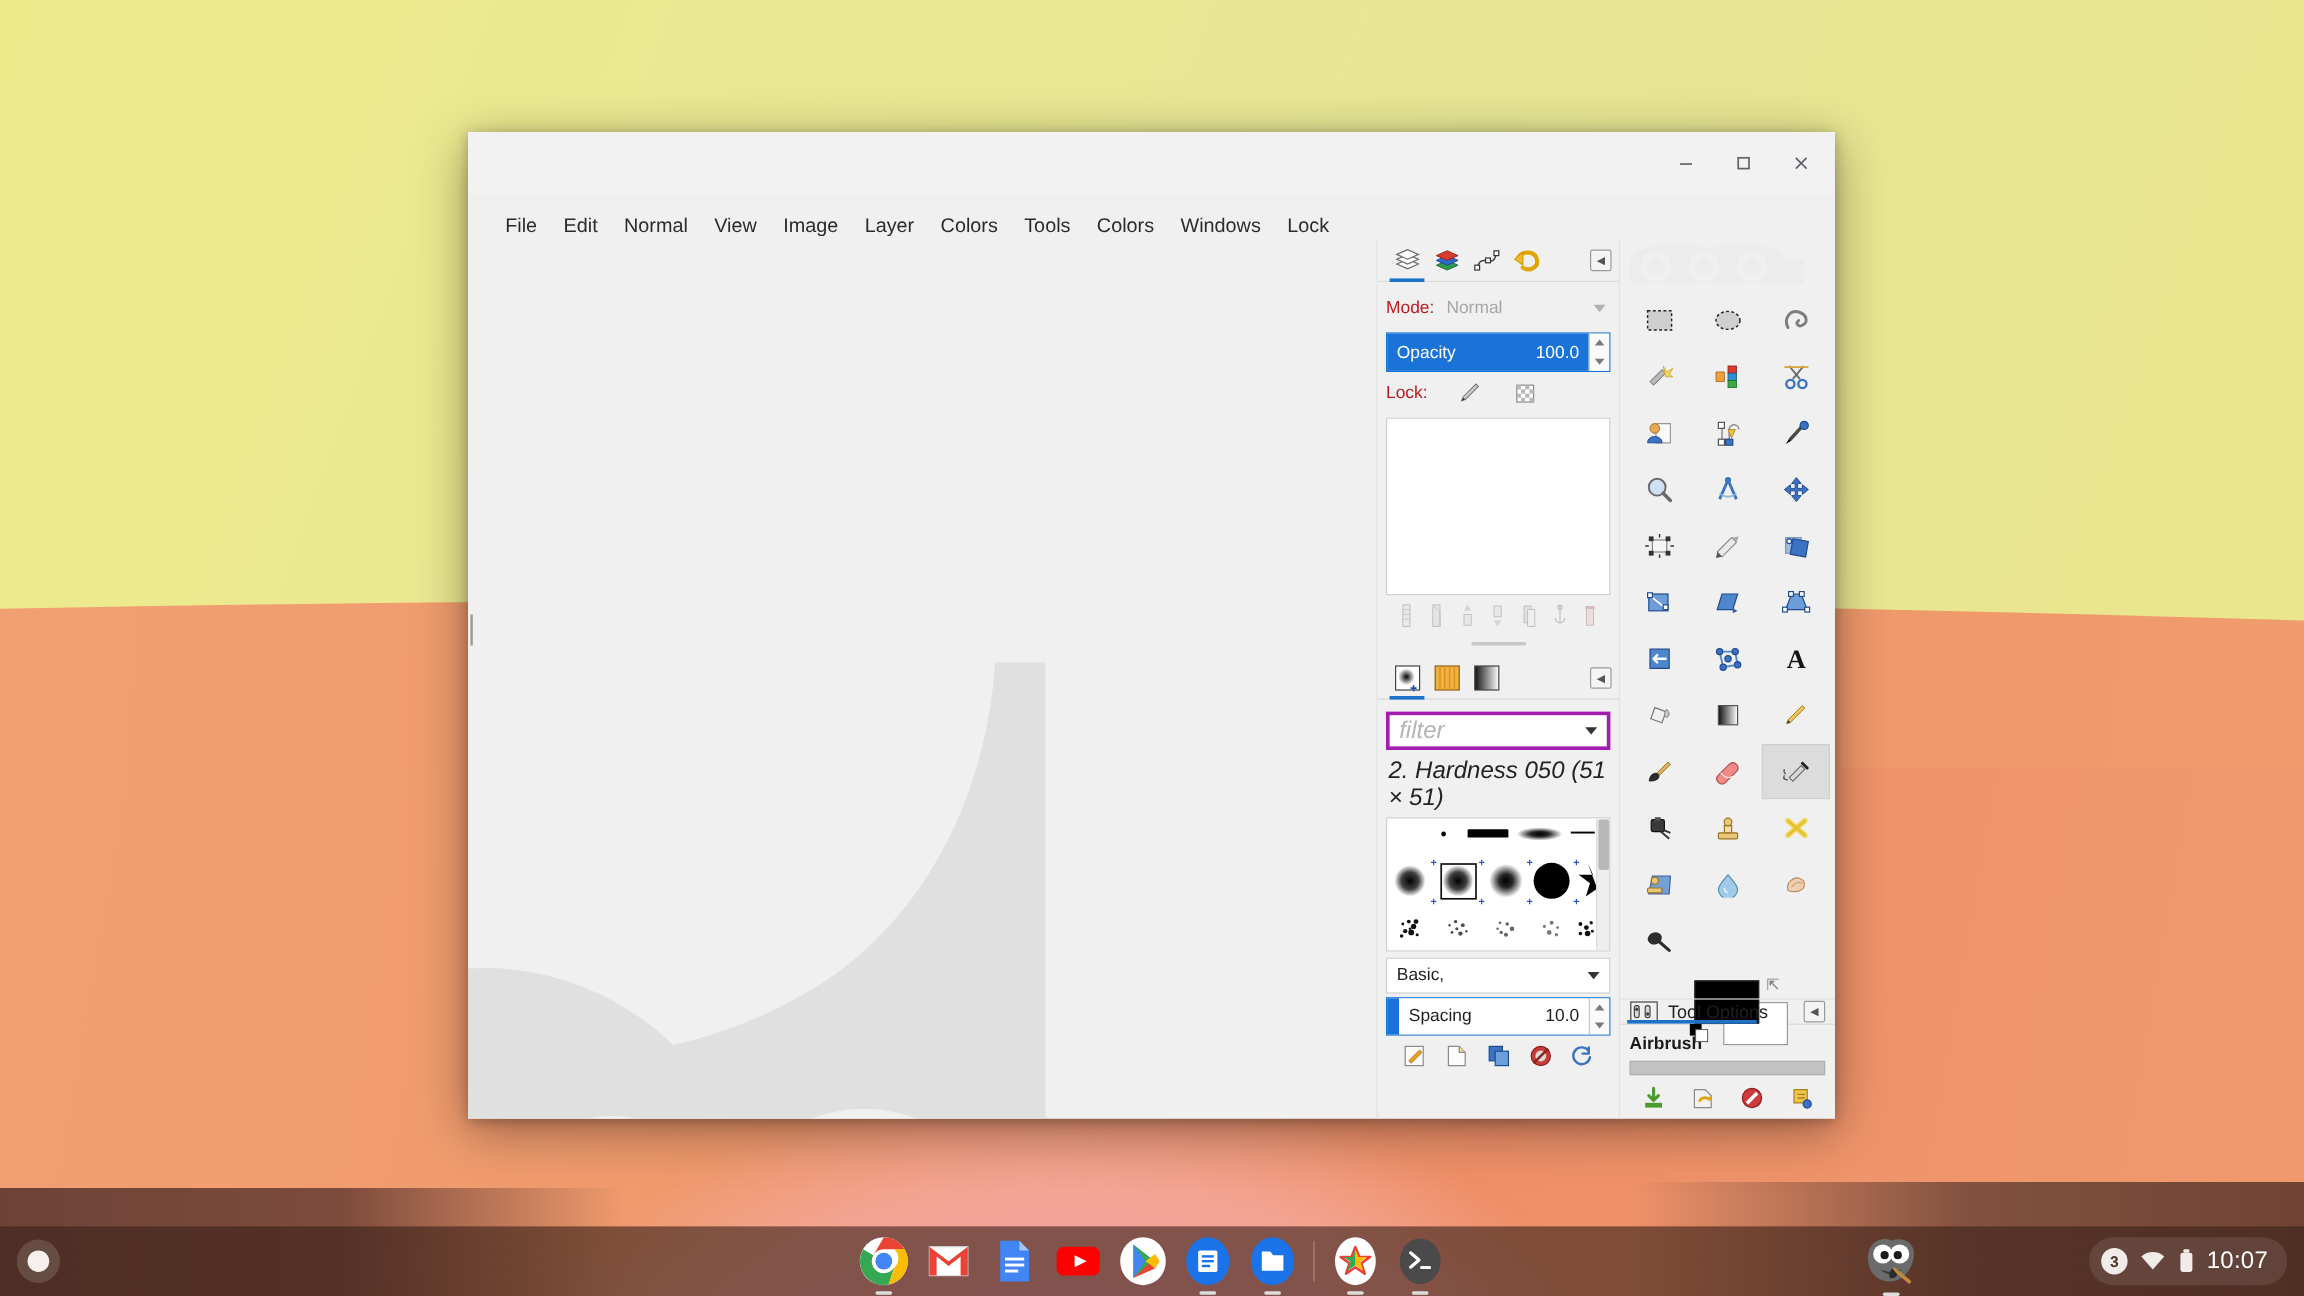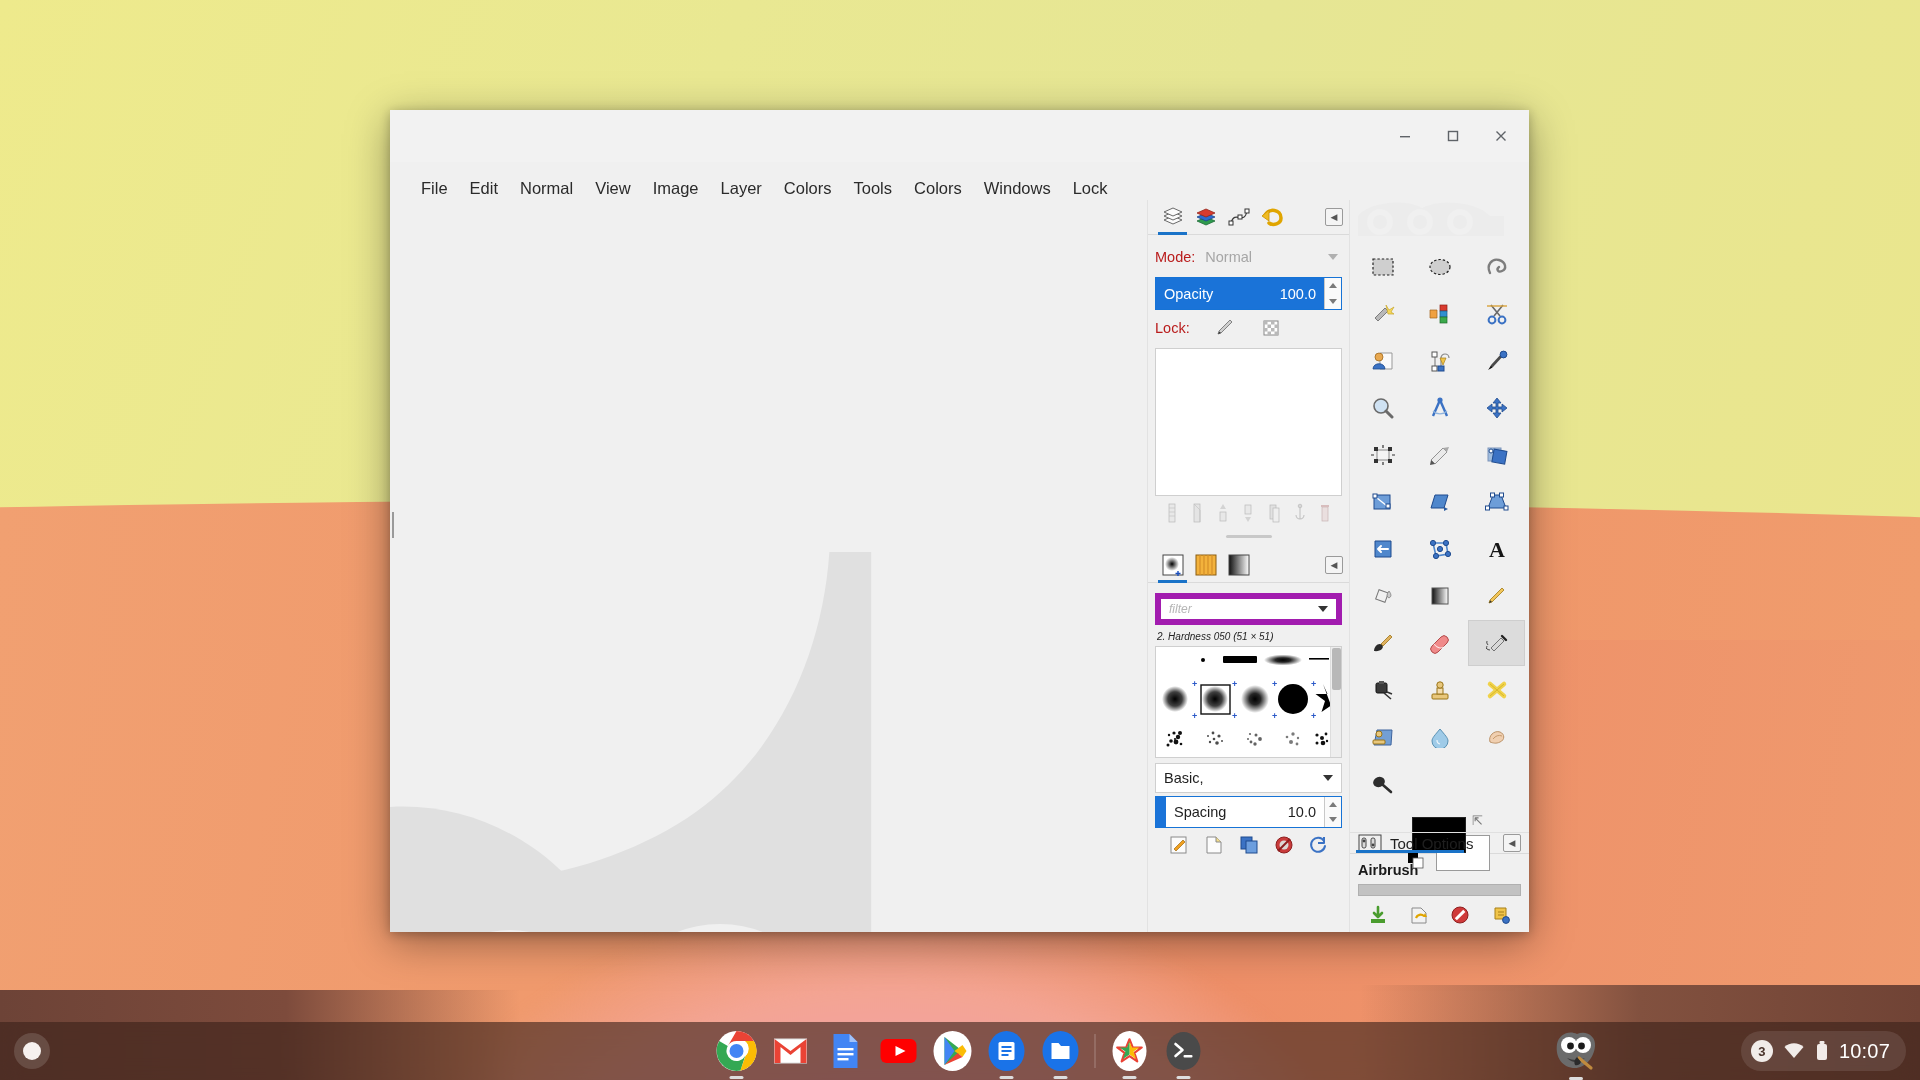--- a/index.html
+++ b/index.html
@@ -135,25 +135,25 @@
   .layer-icons-row {
     display:flex; justify-content:space-around; align-items:center;
     height:34px; padding:0 4px;
   }
   .mini-icon { width:14px; height:22px; opacity:.55; }
   .dock-grip { height:12px; display:flex; align-items:center; justify-content:center; }
   .dock-grip span { width:46px; height:3px; background:#c8c8c8; border-radius:2px; }
 
   
   .filter-box {
-    height:32px; background:#fff; border:6px solid #a21caf; display:flex; align-items:center;
-    justify-content:space-between; padding:0 8px; color:#b5b5b5; font-size:12px; font-style:italic;
+    height:32px; background:#fff; border:3px solid #a21caf; display:flex; align-items:center;
+    justify-content:space-between; padding:0 8px; color:#b5b5b5; font-size:20px; font-style:italic;
     margin-top:4px;
   }
-  .brush-caption { font-size:10px; font-style:italic; color:#232323; padding:6px 2px 4px 2px; }
+  .brush-caption { font-size:20px; font-style:italic; color:#232323; padding:6px 2px 4px 2px; }
   .brush-grid-wrap {
     background:#fff; border:1px solid #cfcfcf; height:112px; position:relative; overflow:hidden;
     display:flex;
   }
   .brush-grid { flex:1; position:relative; }
   .brush-scroll { width:11px; background:#eee; border-left:1px solid #ddd; position:relative; }
   .brush-scroll i { position:absolute; left:1px; top:1px; width:9px; height:42px; background:#b8b8b8; border-radius:2px; }
 
   .basic-box {
     height:30px; background:#fff; border:1px solid #cfcfcf; display:flex; align-items:center;

